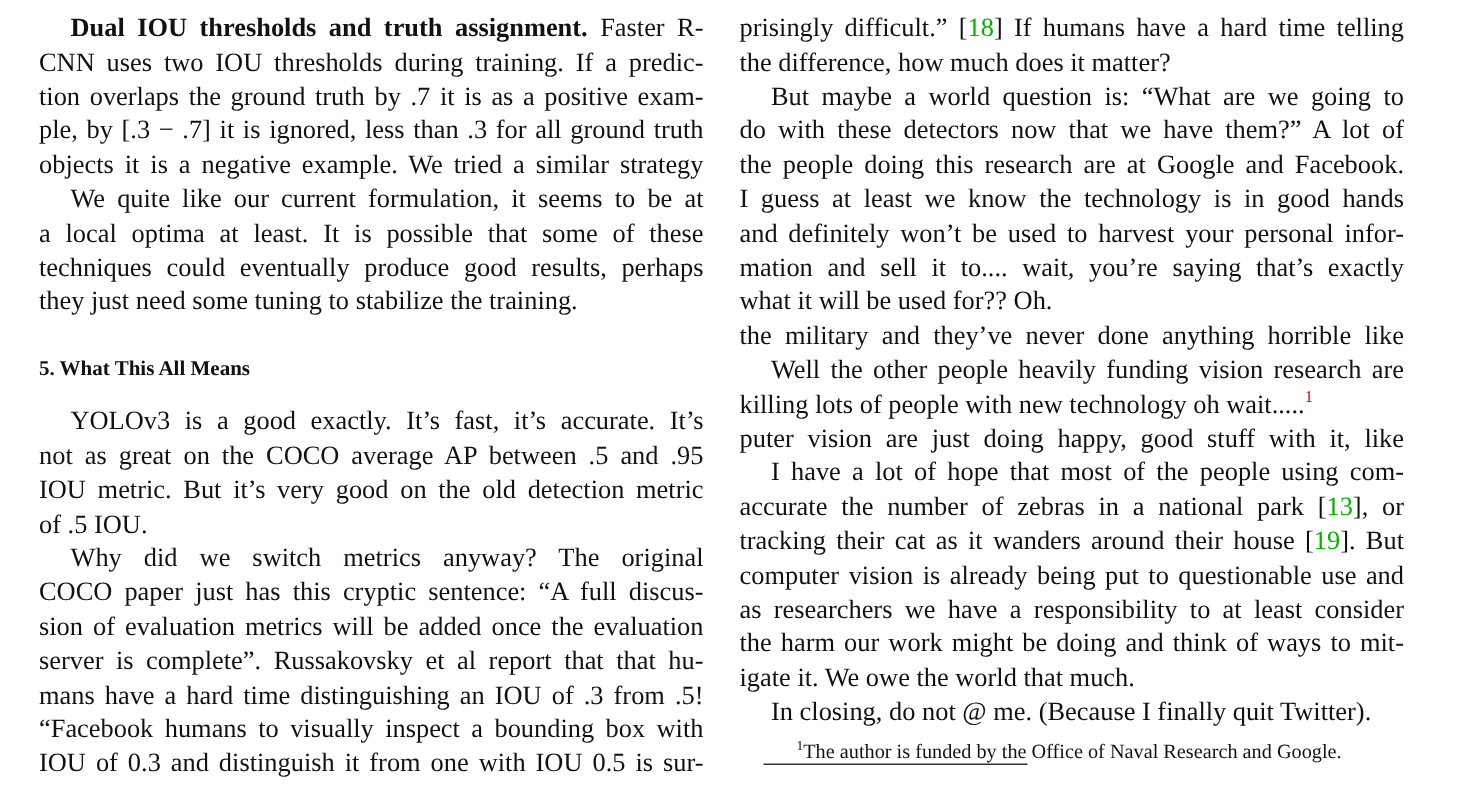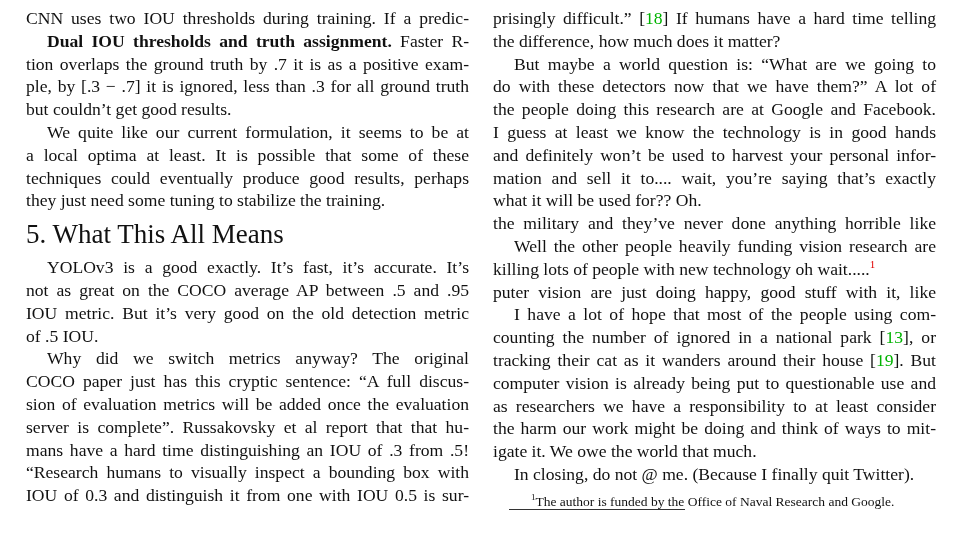--- a/index.html
+++ b/index.html
@@ -6,55 +6,55 @@
   body { width: 976px; height: 540px; overflow: hidden; position: relative;
          font-family: "Liberation Serif", "DejaVu Serif", serif; color: #111; }
   .col { position: absolute; top: 7px; width: 443px; }
   .col.left { left: 26px; }
   .col.right { left: 493px; }
   .line { font-size: 17.6px; line-height: 22.8px; height: 22.8px; white-space: nowrap;
           text-align: justify; text-align-last: justify; }
   .line.last { text-align-last: left; }
   .line.indent { padding-left: 21px; }
   .line b { font-weight: bold; }
-  .heading { font-size: 27px; font-weight: normal; line-height: 26px; height: 26px; margin-top: 9px; margin-bottom: 9px; white-space: nowrap; }
+  .heading { font-size: 14px; font-weight: bold; line-height: 26px; height: 26px; margin-top: 22px; margin-bottom: 9px; white-space: nowrap; }
   .cite { color: #00b300; }
   .fnmark { color: #e00000; font-size: 11px; vertical-align: super; line-height: 0; }
   .fnrule { position: absolute; left: 509px; top: 509px; width: 176px; height: 1px; background: #333; }
   .footnote { position: absolute; left: 531px; top: 488px; font-size: 13.5px; line-height: 18px; white-space: nowrap; }
   .footnote sup { font-size: 9px; }
 </style>
 </head>
 <body>
 
 <div class="col left">
+  <div class="line indent"><b>Dual IOU thresholds and truth assignment.</b><span> Faster R-</span></div>
   <div class="line">CNN uses two IOU thresholds during training. If a predic-</div>
-  <div class="line indent"><b>Dual IOU thresholds and truth assignment.</b><span> Faster R-</span></div>
   <div class="line">tion overlaps the ground truth by .7 it is as a positive exam-</div>
   <div class="line">ple, by [.3 − .7] it is ignored, less than .3 for all ground truth</div>
-  <div class="line last">but couldn’t get good results.</div>
+  <div class="line">objects it is a negative example. We tried a similar strategy</div>
 
   <div class="line indent">We quite like our current formulation, it seems to be at</div>
   <div class="line">a local optima at least. It is possible that some of these</div>
   <div class="line">techniques could eventually produce good results, perhaps</div>
   <div class="line last">they just need some tuning to stabilize the training.</div>
 
   <div class="heading">5. What This All Means</div>
 
   <div class="line indent">YOLOv3 is a good exactly. It’s fast, it’s accurate. It’s</div>
   <div class="line">not as great on the COCO average AP between .5 and .95</div>
   <div class="line">IOU metric. But it’s very good on the old detection metric</div>
   <div class="line last">of .5 IOU.</div>
 
   <div class="line indent">Why did we switch metrics anyway? The original</div>
   <div class="line">COCO paper just has this cryptic sentence: “A full discus-</div>
   <div class="line">sion of evaluation metrics will be added once the evaluation</div>
   <div class="line">server is complete”. Russakovsky et al report that that hu-</div>
   <div class="line">mans have a hard time distinguishing an IOU of .3 from .5!</div>
-  <div class="line">“Research humans to visually inspect a bounding box with</div>
+  <div class="line">“Facebook humans to visually inspect a bounding box with</div>
   <div class="line">IOU of 0.3 and distinguish it from one with IOU 0.5 is sur-</div>
 </div>
 
 <div class="col right">
   <div class="line"><span>prisingly difficult.” [</span><a class="cite">18</a><span>] If humans have a hard time telling</span></div>
   <div class="line last">the difference, how much does it matter?</div>
 
   <div class="line indent">But maybe a world question is: “What are we going to</div>
   <div class="line">do with these detectors now that we have them?” A lot of</div>
   <div class="line">the people doing this research are at Google and Facebook.</div>
@@ -62,21 +62,21 @@
   <div class="line">and definitely won’t be used to harvest your personal infor-</div>
   <div class="line">mation and sell it to.... wait, you’re saying that’s exactly</div>
   <div class="line last">what it will be used for?? Oh.</div>
 
   <div class="line">the military and they’ve never done anything horrible like</div>
   <div class="line indent">Well the other people heavily funding vision research are</div>
   <div class="line last"><span>killing lots of people with new technology oh wait.....</span><a class="fnmark">1</a></div>
 
   <div class="line">puter vision are just doing happy, good stuff with it, like</div>
   <div class="line indent">I have a lot of hope that most of the people using com-</div>
-  <div class="line"><span>counting the number of ignored in a national park [</span><a class="cite">13</a><span>], or</span></div>
+  <div class="line"><span>accurate the number of zebras in a national park [</span><a class="cite">13</a><span>], or</span></div>
   <div class="line"><span>tracking their cat as it wanders around their house [</span><a class="cite">19</a><span>]. But</span></div>
   <div class="line">computer vision is already being put to questionable use and</div>
   <div class="line">as researchers we have a responsibility to at least consider</div>
   <div class="line">the harm our work might be doing and think of ways to mit-</div>
   <div class="line last">igate it. We owe the world that much.</div>
 
   <div class="line indent last">In closing, do not @ me. (Because I finally quit Twitter).</div>
 </div>
 
 <div class="fnrule"></div>

